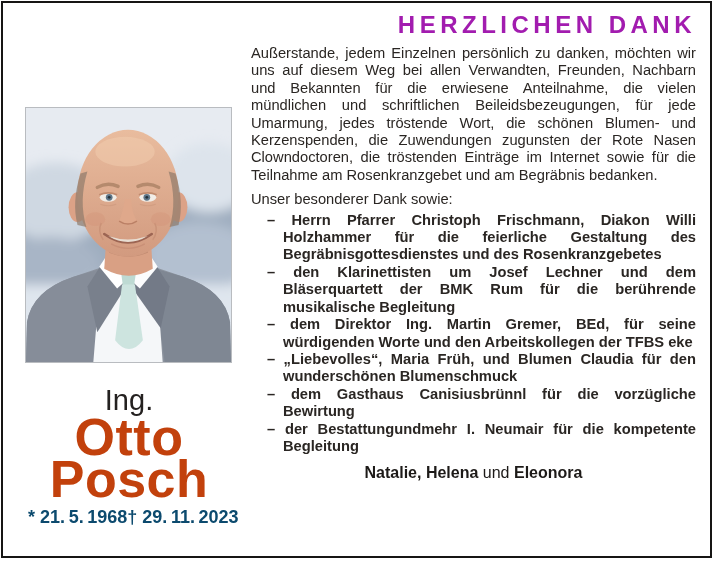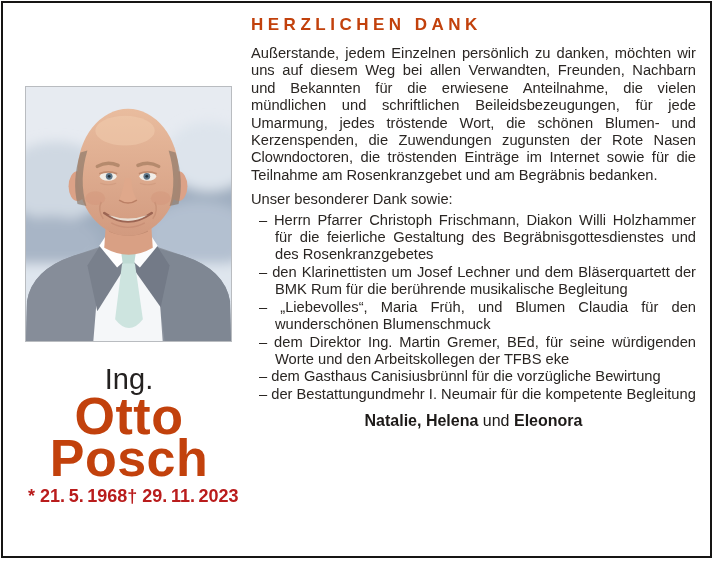--- a/index.html
+++ b/index.html
@@ -20,21 +20,21 @@
   .frame {
     position: absolute;
     top: 1px; left: 1px; right: 8px; bottom: 6px;
     border: 2.5px solid #161514;
     pointer-events: none;
   }
   
   .left-col {
     position: absolute;
     left: 18px;
-    top: 86px;
+    top: 107px;
     width: 222px;
     color: #1d1a18;
   }
   .photo {
     margin-left: 7px;
     width: 207px;
     height: 256px;
     border: 1px solid #b9bcc0;
     box-sizing: border-box;
     overflow: hidden;
@@ -57,50 +57,51 @@
     letter-spacing: 0.5px;
     color: #c2410c;
   }
   .dates {
     margin: 7px 7px 0 7px;
     padding: 0 3px;
     display: flex;
     justify-content: space-between;
     font-weight: bold;
     font-size: 18px;
-    color: #b91c1c;
+    color: #0c4a6e;
     white-space: nowrap;
   }
   
   .right-col {
     position: absolute;
     left: 251px;
     top: 11px;
     width: 445px;
     color: #2a2623;
     font-size: 14.7px;
     line-height: 17.4px;
   }
   h1.main-title {
     margin: 2px 0 8px 0;
-    text-align: left;
-    font-size: 17px;
+    text-align: right;
+    font-size: 24px;
     line-height: 24px;
     font-weight: bold;
     letter-spacing: 4.5px;
-    color: #c2410c;
+    color: #a21caf;
     white-space: nowrap;
   }
   .right-col p { margin: 0 0 7px 0; }
   .just { text-align: justify; }
   .thanks-intro { margin-bottom: 3px !important; }
   ul.thanks-list {
     list-style: none;
-    margin: 0 0 7px 8px;
+    margin: 0 0 7px 16px;
     padding: 0;
+    font-weight: bold;
   }
   ul.thanks-list li {
     text-align: justify;
     padding-left: 16px;
     text-indent: -16px;
   }
   .signature {
     text-align: center;
     font-size: 16px;
     margin-top: 9px !important;
@@ -199,20 +200,20 @@
     </div>
   </div>
 
   <div class="right-col">
     <h1 class="main-title">HERZLICHEN DANK</h1>
     <p class="just">Außerstande, jedem Einzelnen persönlich zu danken, möchten wir uns auf diesem Weg bei allen Verwandten, Freunden, Nachbarn und Bekannten für die erwiesene Anteilnahme, die vielen mündlichen und schriftlichen Beileidsbezeugungen, für jede Umarmung, jedes tröstende Wort, die schönen Blumen- und Kerzenspenden, die Zuwendungen zugunsten der Rote Nasen Clowndoctoren, die tröstenden Einträge im Internet sowie für die Teilnahme am Rosenkranzgebet und am Begräbnis bedanken.</p>
     <p class="thanks-intro">Unser besonderer Dank sowie:</p>
     <ul class="thanks-list">
       <li>– Herrn Pfarrer Christoph Frischmann, Diakon Willi Holzhammer für die feierliche Gestaltung des Begräbnisgottesdienstes und des Rosenkranzgebetes</li>
       <li>– den Klarinettisten um Josef Lechner und dem Bläserquartett der BMK Rum für die berührende musikalische Begleitung</li>
+      <li>– dem Direktor Ing. Martin Gremer, BEd, für seine würdigenden Worte und den Arbeitskollegen der TFBS eke</li>
       <li>– „Liebevolles“, Maria Früh, und Blumen Claudia für den wunderschönen Blumenschmuck</li>
-      <li>– dem Direktor Ing. Martin Gremer, BEd, für seine würdigenden Worte und den Arbeitskollegen der TFBS eke</li>
       <li>– dem Gasthaus Canisiusbrünnl für die vorzügliche Bewirtung</li>
       <li>– der Bestattungundmehr I. Neumair für die kompetente Begleitung</li>
     </ul>
     <p class="signature"><b>Natalie, Helena</b><span> und </span><b>Eleonora</b></p>
   </div>
 </div>
 
 </body></html>

